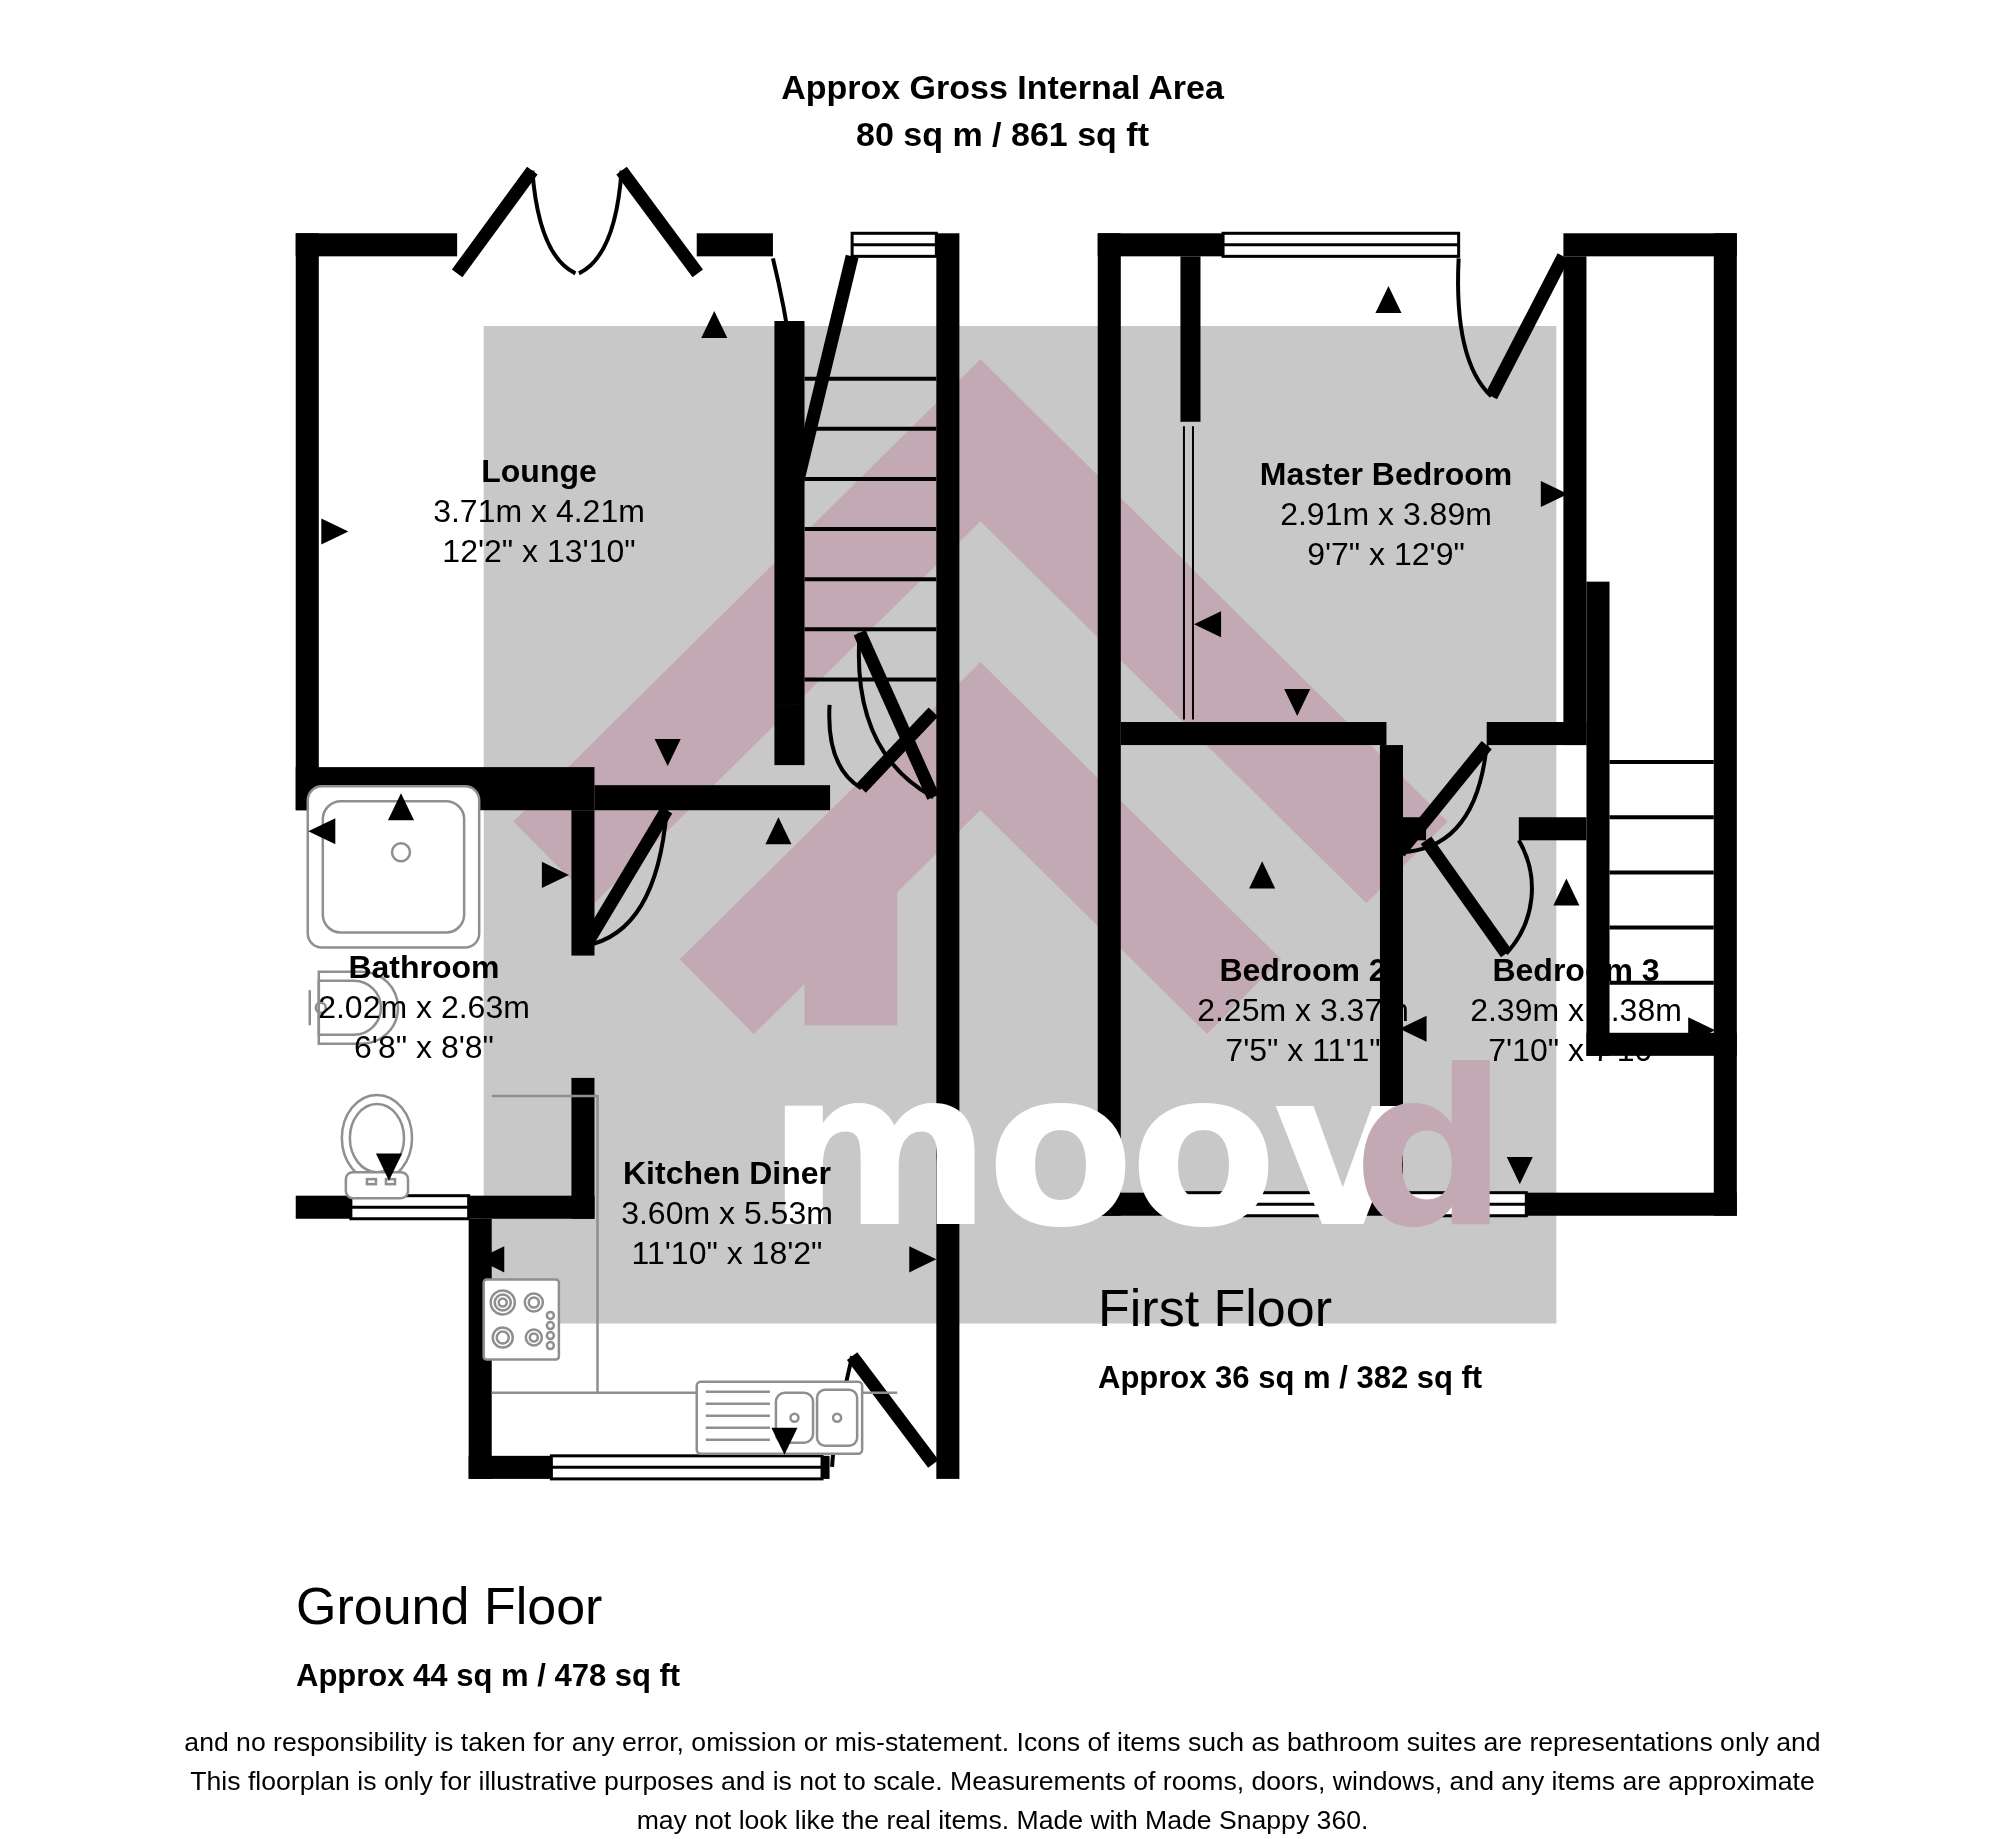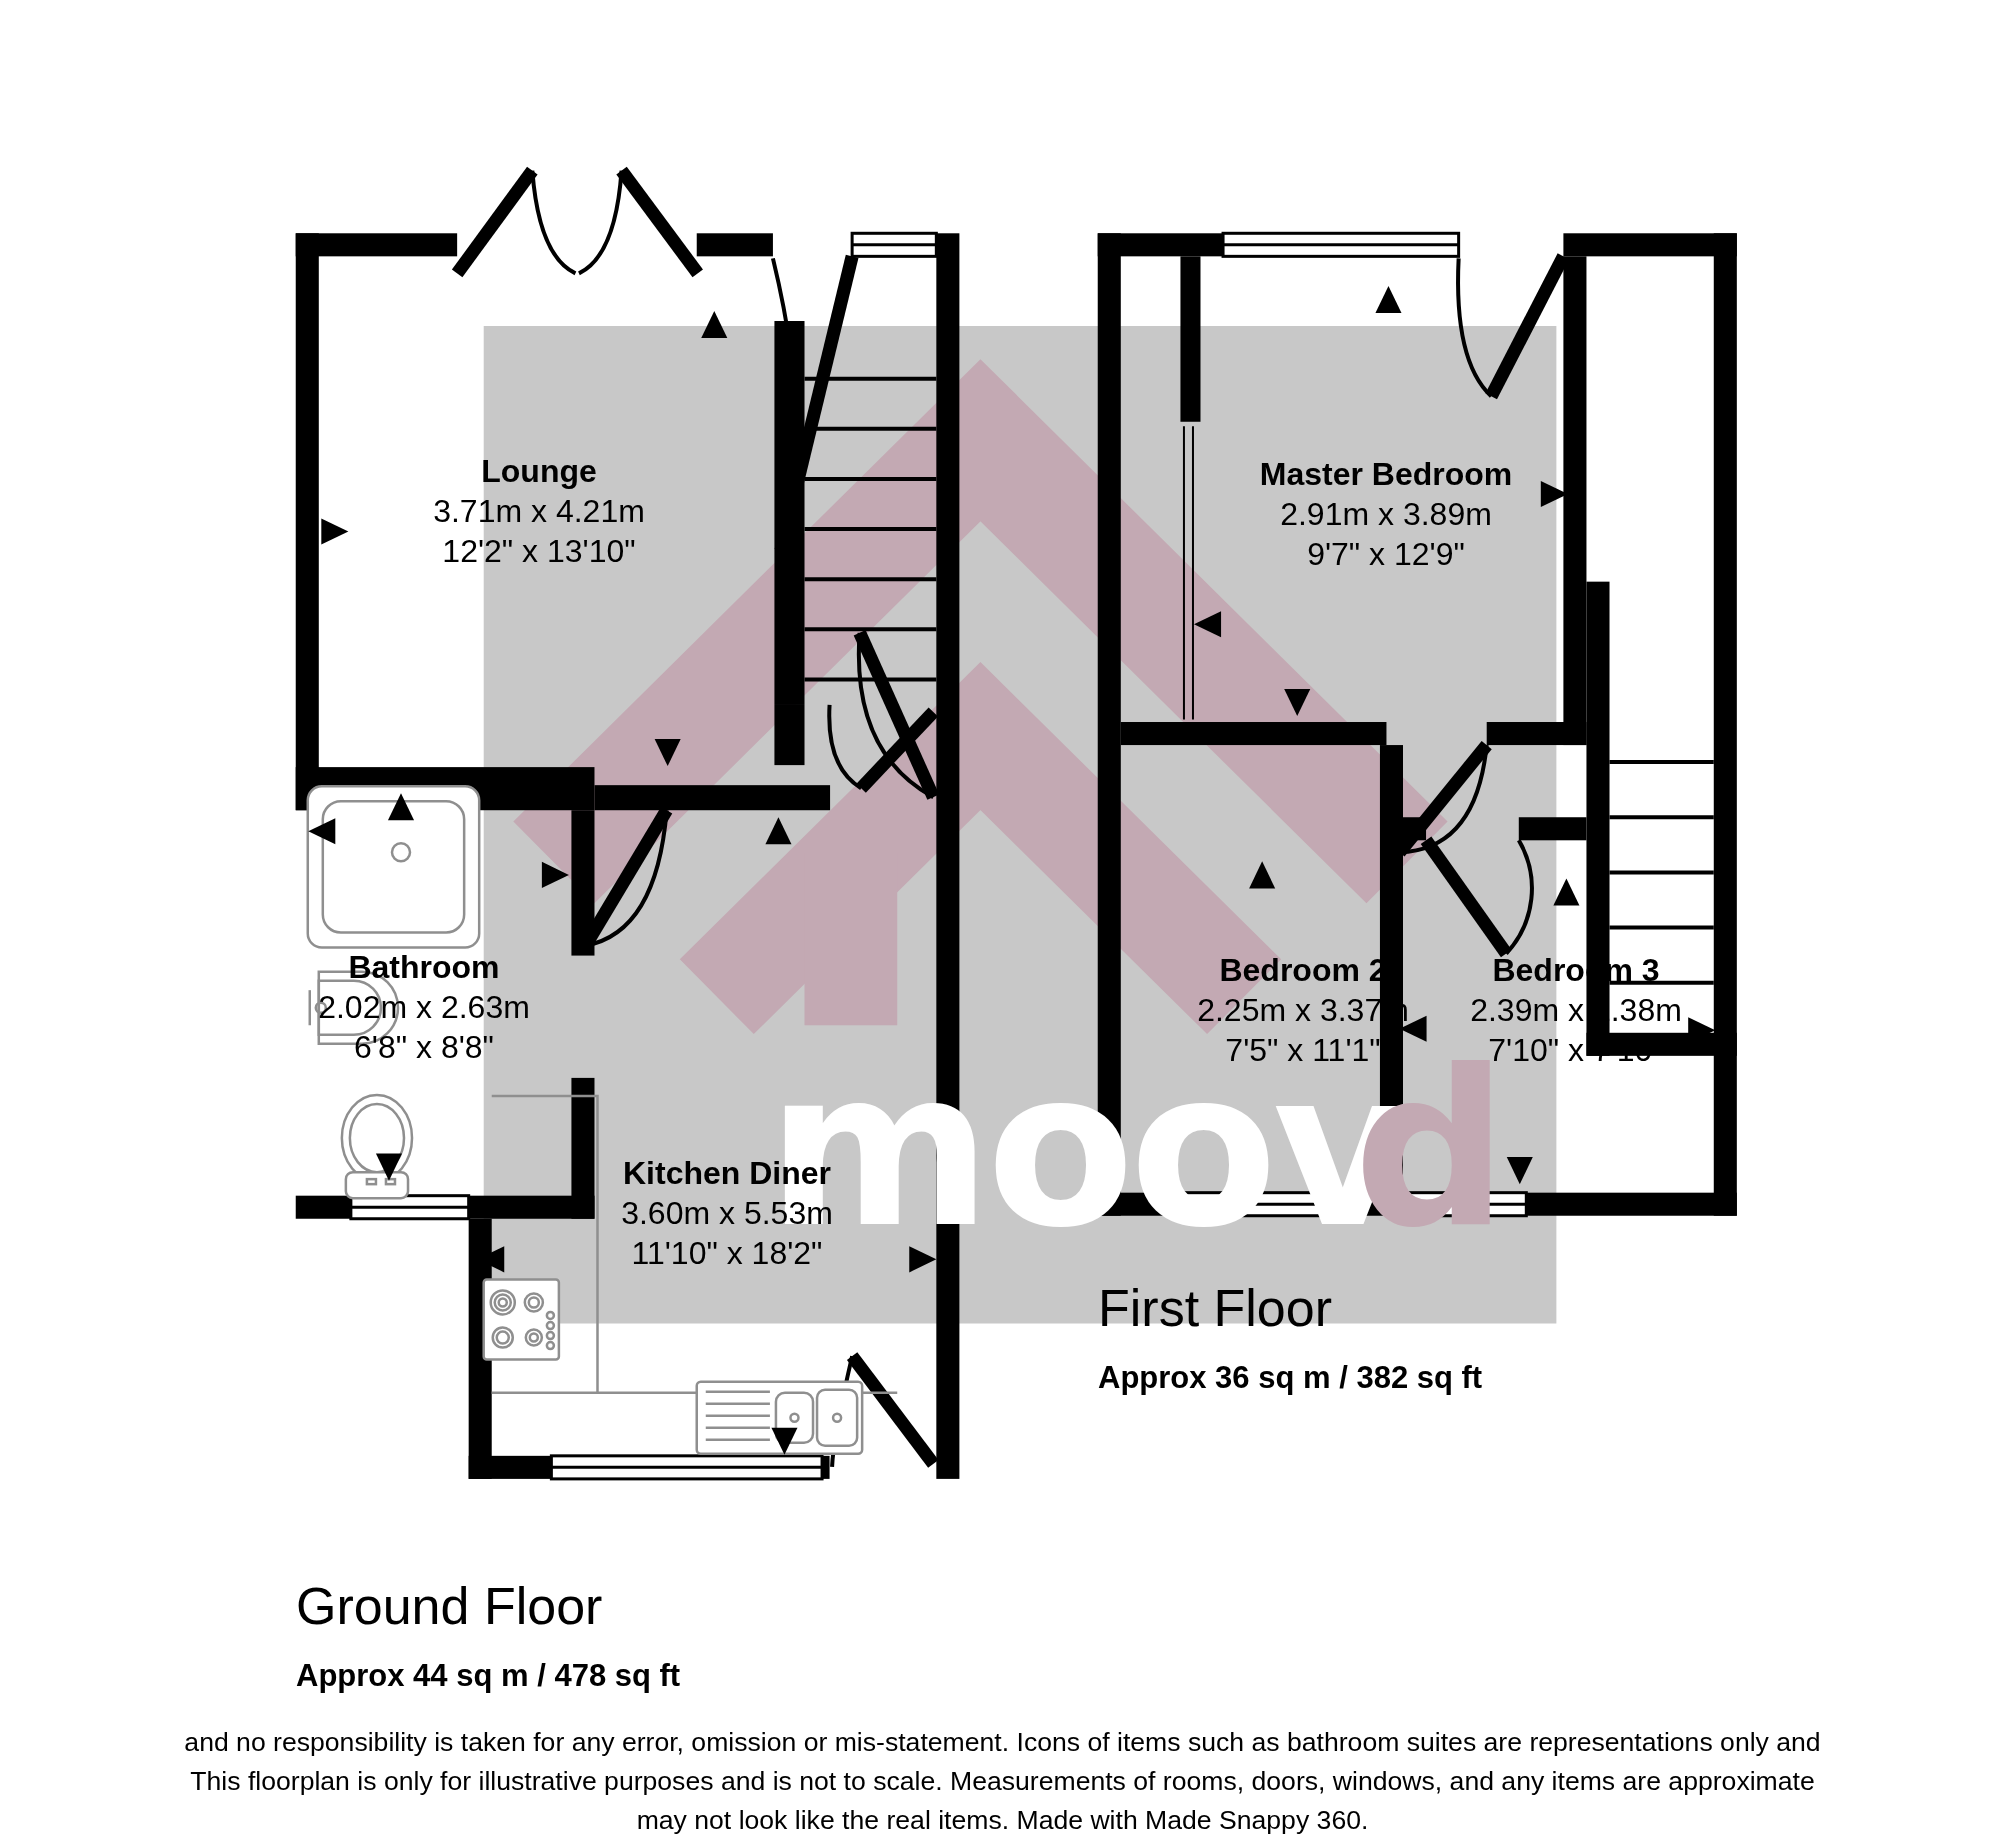--- a/index.html
+++ b/index.html
@@ -254,20 +254,24 @@
   </g>
 
   <g>
     <text class="wm-text" x="1530" y="2442" fill="#ffffff">moov</text>
     <text class="wm-text" x="2700" y="2442" fill="#c3a9b3">d</text>
   </g>
 </svg>
 
 <div class="overlay">
 
+  <div class="title-block">
+    <div>Approx Gross Internal Area</div>
+    <div>80 sq m / 861 sq ft</div>
+  </div>
 
   <div class="room-label" style="left:539px;top:511px;">
     <div class="rname">Lounge</div>
     <div class="rdim">3.71m x 4.21m</div>
     <div class="rdim">12'2" x 13'10"</div>
   </div>
 
   <div class="room-label" style="left:424px;top:1007px;">
     <div class="rname">Bathroom</div>
     <div class="rdim">2.02m x 2.63m</div>

